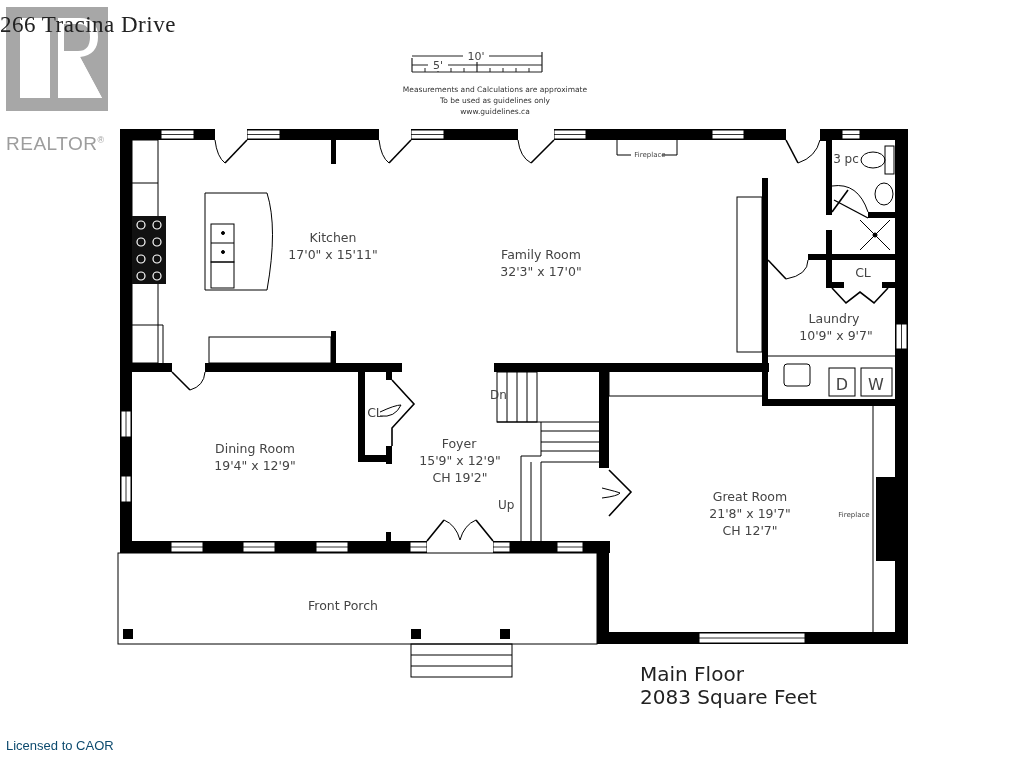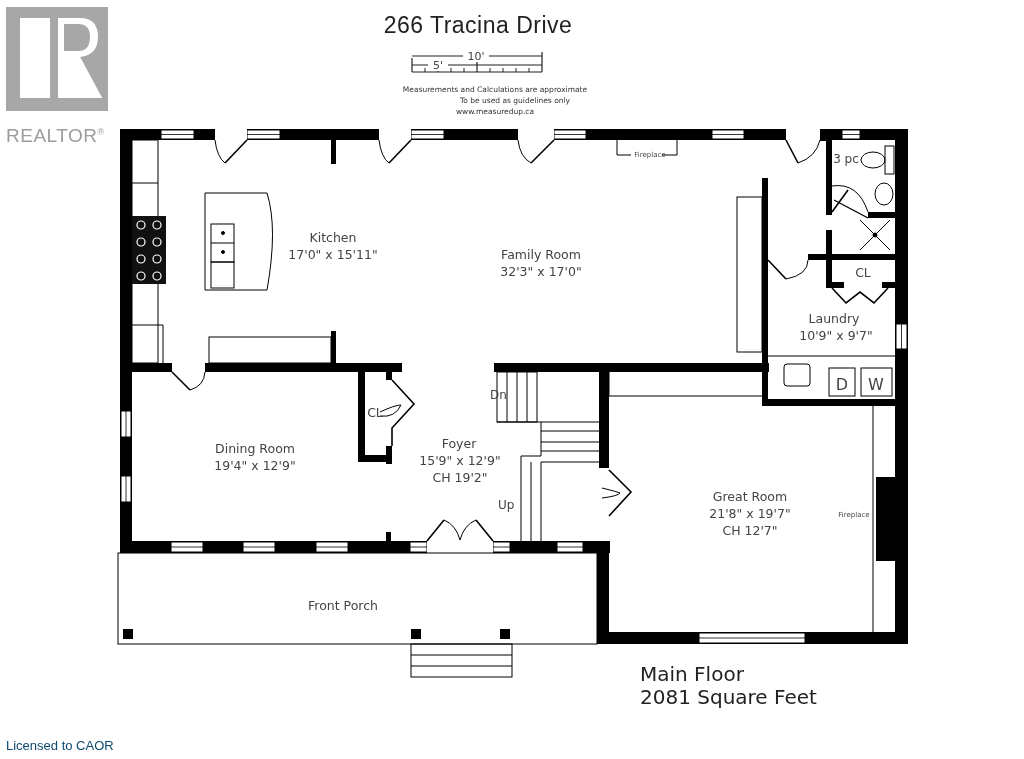--- a/index.html
+++ b/index.html
@@ -1,24 +1,24 @@
 <!DOCTYPE html>
 <html><head>
   <meta charset="utf-8">
   <style>
     html, body { margin: 0; padding: 0; background: #ffffff; }
     body { width: 1024px; height: 759px; position: relative; overflow: hidden;
            font-family: "DejaVu Sans", sans-serif; }
     .logo { position: absolute; left: 6px; top: 7px; width: 104px; }
     .logo-box { width: 102px; height: 104px; background: #a7a7a7; position: relative; }
     .logo-text { font-family: "Liberation Sans", sans-serif; font-size: 19px; color: #9d9d9d;
-                 letter-spacing: 0.5px; margin-top: 14px; white-space: nowrap; }
+                 letter-spacing: 0.5px; margin-top: 22px; white-space: nowrap; }
     .logo-text sup { font-size: 9px; }
-    .title { position: absolute; left: 0; width: 956px; top: 12px; text-align: center;
-             font-family: Liberation Sans, sans-serif; font-size: 23px; color: #222; letter-spacing: 0.5px; }
+    .title { position: absolute; left: 0; width: 956px; top: 12px; 
+             font-family: Liberation Serif, serif; font-size: 23px; color: #222; letter-spacing: 0.5px; }
     .note { position: absolute; left: 12px; width: 966px; text-align: center; font-size: 7.5px; color: #333;
             font-family: "DejaVu Sans", sans-serif; }
     .plan { position: absolute; left: 0; top: 0; }
     .lbl { font-family: "DejaVu Sans", sans-serif; fill: #444; }
     .footer-title { position: absolute; left: 640px; width: 240px; text-align: left; font-size: 20px;
                     color: #222; line-height: 22px; }
     .license { position: absolute; left: 6px; top: 738px; font-family: "Liberation Sans", sans-serif;
                font-size: 13px; color: #0c4a6e; }
   </style>
 </head>
@@ -32,22 +32,22 @@
       <path d="M52 50 L74 50 L96 91 L52 91 Z" fill="#fff"></path>
       <path d="M58 17 V44 H72 Q84 44 84 30 Q84 17 72 17 Z" fill="#a7a7a7"></path>
       <path d="M58 52 V91 H88 Z" fill="#a7a7a7" opacity="0"></path>
     </svg>
   </div>
   <div class="logo-text"><span>REALTOR</span><sup>®</sup></div>
 </div>
 
 <div class="title">266 Tracina Drive</div>
 <div class="note" style="top:85px;">Measurements and Calculations are approximate</div>
-<div class="note" style="top:96px;margin-left:20px;">To be used as guidelines only</div>
-<div class="note" style="top:107px;">www.measuredup.ca</div>
+<div class="note" style="top:96px;">To be used as guidelines only</div>
+<div class="note" style="top:107px;">www.guidelines.ca</div>
 
 <svg class="plan" width="1024" height="759" viewBox="0 0 1024 759">
 
   <g stroke="#222" stroke-width="1.2" fill="none">
     <line x1="412" y1="56" x2="542" y2="56"></line>
     <line x1="412" y1="65" x2="542" y2="65"></line>
     <line x1="412" y1="58" x2="412" y2="72"></line>
     <line x1="542" y1="52" x2="542" y2="72"></line>
     <line x1="412" y1="72" x2="542" y2="72"></line>
     <line x1="477" y1="62" x2="477" y2="72"></line>
@@ -311,15 +311,15 @@
     <text x="750" y="518" font-size="12.5" text-anchor="middle">21'8" x 19'7"</text>
     <text x="750" y="535" font-size="12.5" text-anchor="middle">CH 12'7"</text>
 
     <text x="854" y="517" font-size="7" text-anchor="middle">Fireplace</text>
 
     <text x="343" y="610" font-size="12.5" text-anchor="middle">Front Porch</text>
   </g>
 </svg>
 
 <div class="footer-title" style="top:663px;">Main Floor</div>
-<div class="footer-title" style="top:686px;">2081 Square Feet</div>
+<div class="footer-title" style="top:686px;">2083 Square Feet</div>
 
 <div class="license">Licensed to CAOR</div>
 
 </body></html>

